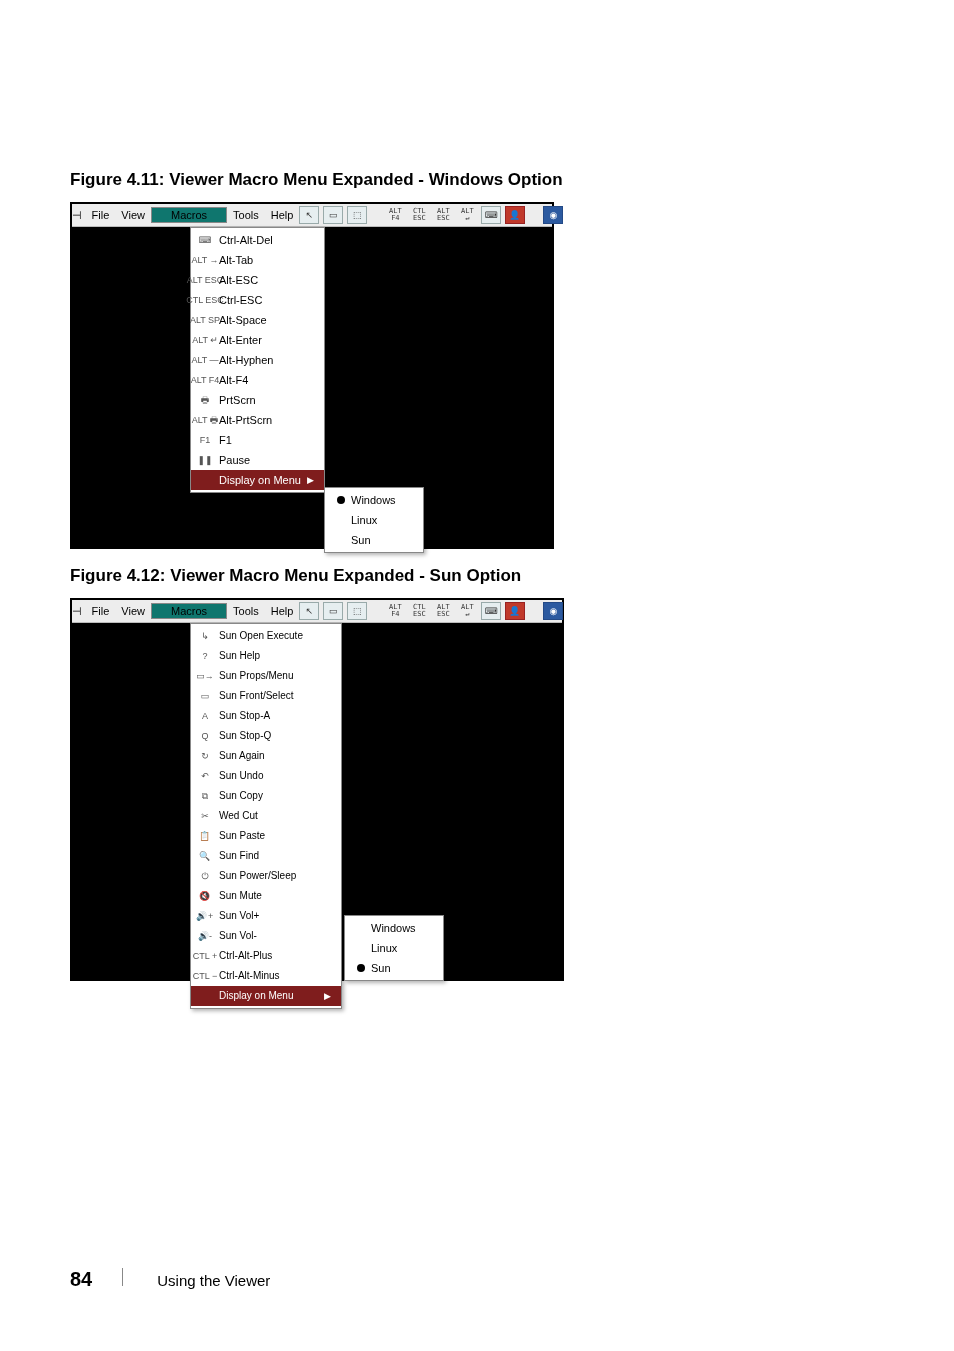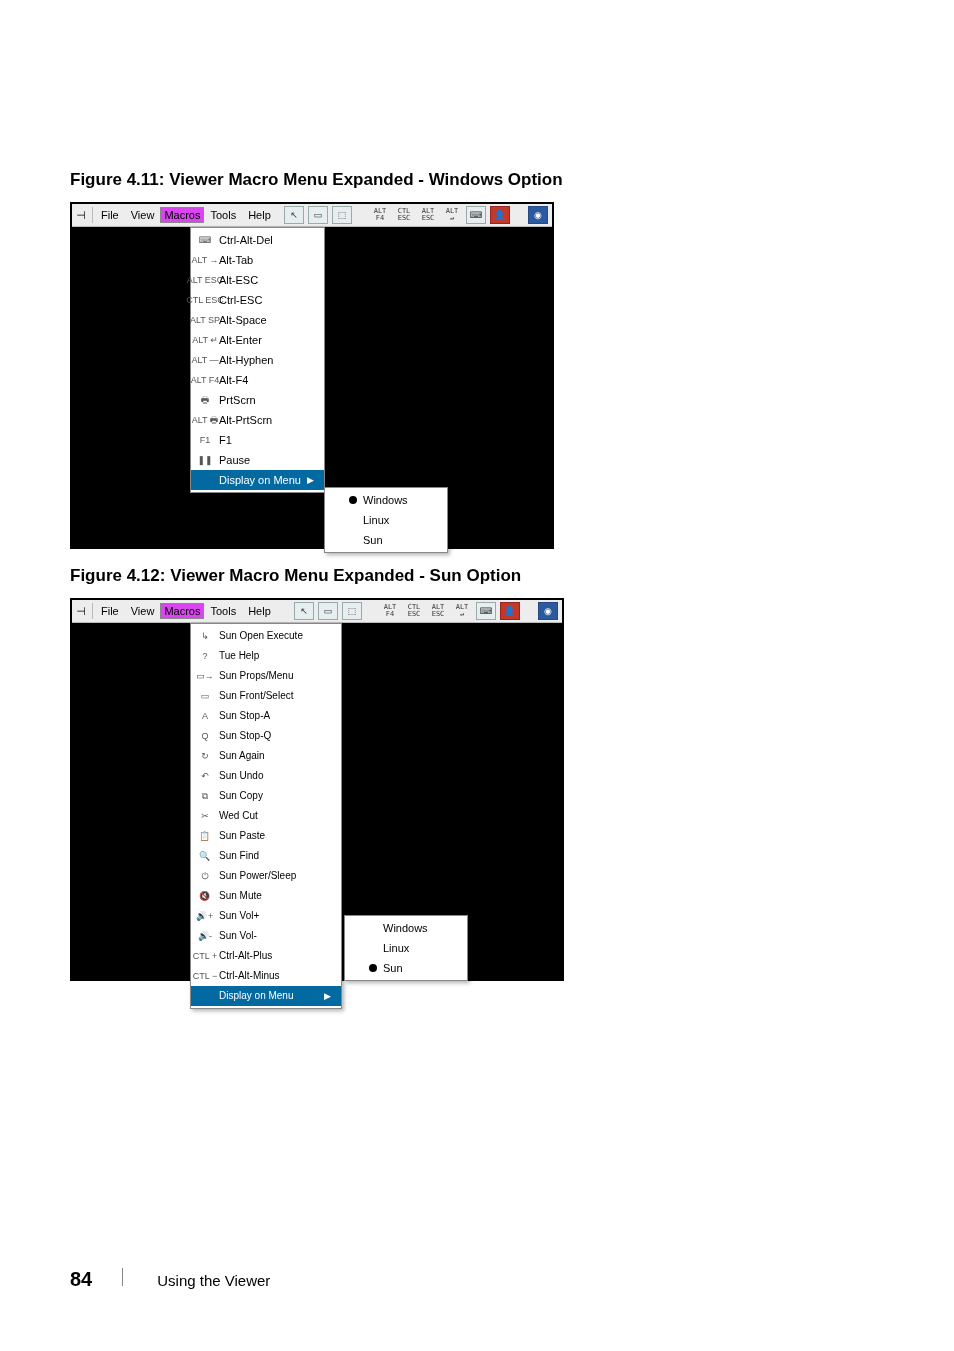--- a/index.html
+++ b/index.html
@@ -51,22 +51,22 @@
     width: 1px;
     height: 16px;
     background: #bbb;
     margin: 0 2px;
   }
   .mitem {
     padding: 2px 6px;
   }
   .mitem.active {
     border: 1px solid #888;
-    background: #d946ef;
-    padding: 1px 3px;
+    background: #0f766e;
+    padding: 1px 19px;
   }
   .tb-spacer { flex: 1; }
   .tb-icons {
     display: flex;
     align-items: center;
     gap: 4px;
     padding-right: 4px;
   }
   .tb-icon {
     width: 18px;
@@ -109,41 +109,41 @@
   }
   .dd-item {
     display: flex;
     align-items: center;
     padding: 2px 10px 2px 6px;
     gap: 6px;
     white-space: nowrap;
     line-height: 16px;
   }
   .dd-item.highlight {
-    background: #0369a1;
+    background: #7f1d1d;
     color: #fff;
   }
   .dd-icon {
     width: 16px;
     display: inline-flex;
     align-items: center;
     justify-content: center;
     font-size: 9px;
     color: #555;
   }
   .dd-item.highlight .dd-icon { color:#fff; }
   .dd-label { flex: 1; }
   .dd-arrow { font-size: 9px; }
   .submenu {
     position: absolute;
     background: #fff;
     border: 1px solid #888;
     font-size: 11px;
     min-width: 90px;
-    padding: 2px 16px;
+    padding: 2px 4px;
     box-shadow: 2px 2px 4px rgba(0,0,0,.3);
   }
   .sm-item {
     display: flex;
     align-items: center;
     padding: 2px 10px 2px 8px;
     gap: 6px;
     line-height: 16px;
   }
   .radio {
@@ -323,21 +323,21 @@
       </div>
     </div>
     <div class="body-area">
       <div class="dropdown" style="font-size:10px;">
         <div class="dd-item">
             <span class="dd-icon">↳</span>
             <span class="dd-label">Sun Open Execute</span>
           </div>
         <div class="dd-item">
             <span class="dd-icon">?</span>
-            <span class="dd-label">Tue Help</span>
+            <span class="dd-label">Sun Help</span>
           </div>
         <div class="dd-item">
             <span class="dd-icon">▭→</span>
             <span class="dd-label">Sun Props/Menu</span>
           </div>
         <div class="dd-item">
             <span class="dd-icon">▭</span>
             <span class="dd-label">Sun Front/Select</span>
           </div>
         <div class="dd-item">

